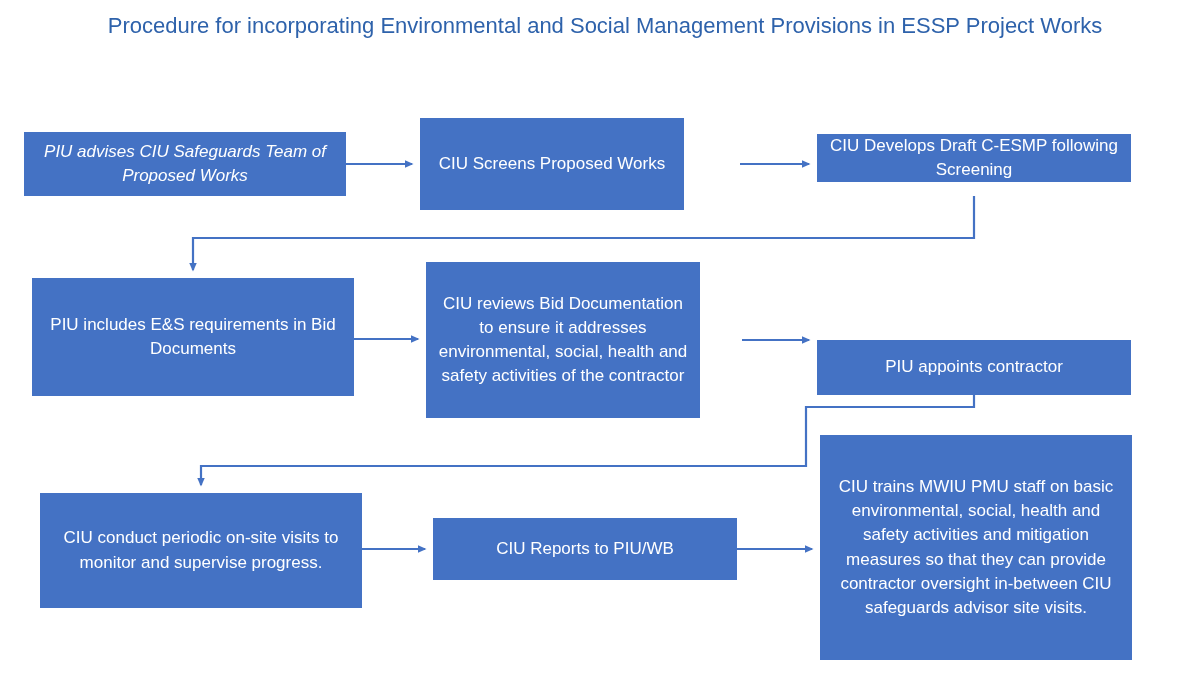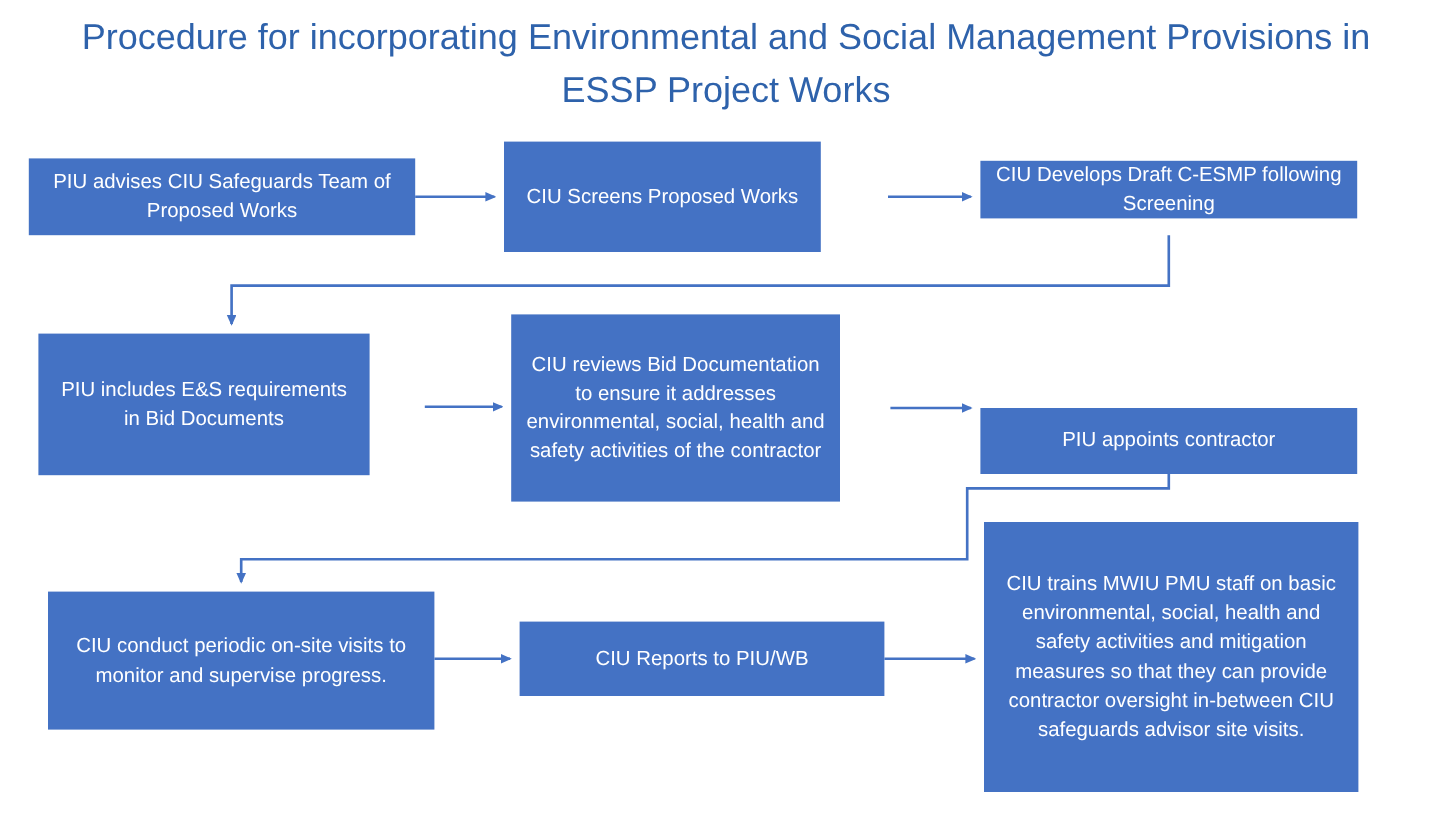--- a/index.html
+++ b/index.html
@@ -17,21 +17,21 @@
     background: #ffffff;
     overflow: hidden;
   }
   #title {
     position: absolute;
     left: 60px;
     top: 10px;
     width: 1090px;
     text-align: center;
     color: #2e62ab;
-    font-size: 30px;
+    font-size: 22px;
     line-height: 1.45;
     font-weight: normal;
     font-family: "Liberation Sans", sans-serif;
   }
   .node {
     position: absolute;
     box-sizing: border-box;
     background: #4472c4;
     color: #ffffff;
     display: flex;
@@ -80,33 +80,33 @@
 
     <path d="M742,340 L809,340" stroke="#4472c4" stroke-width="2.2" fill="none" marker-end="url(#arrow)"></path>
 
     <path d="M974,367 L974,407 L806,407 L806,466 L201,466 L201,485" stroke="#4472c4" stroke-width="2.2" fill="none" marker-end="url(#arrow)"></path>
 
     <path d="M362,549 L425,549" stroke="#4472c4" stroke-width="2.2" fill="none" marker-end="url(#arrow)"></path>
 
     <path d="M737,549 L812,549" stroke="#4472c4" stroke-width="2.2" fill="none" marker-end="url(#arrow)"></path>
   </svg>
 
-  <div class="node" style="left:24px; top:132px; width:322px; height:64px;">
+  <div class="node" style="left:24px; top:132px; width:322px; height:64px;font-style:italic;">
     <span>PIU advises CIU Safeguards Team of  Proposed Works</span>
   </div>
 
   <div class="node" style="left:420px; top:118px; width:264px; height:92px;">
     <span>CIU Screens Proposed Works</span>
   </div>
 
   <div class="node" style="left:817px; top:134px; width:314px; height:48px;">
     <span>CIU Develops Draft C-ESMP following Screening</span>
   </div>
 
-  <div class="node" style="left:32px; top:278px; width:276px; height:118px;">
+  <div class="node" style="left:32px; top:278px; width:322px; height:118px;">
     <span>PIU includes E&amp;S requirements in Bid Documents</span>
   </div>
 
   <div class="node" style="left:426px; top:262px; width:274px; height:156px;">
     <span>CIU reviews Bid Documentation to ensure it addresses environmental, social, health and safety activities of the contractor</span>
   </div>
 
   <div class="node" style="left:817px; top:312px; width:314px; height:55px;margin-top:28px;">
     <span>PIU appoints contractor</span>
   </div>

